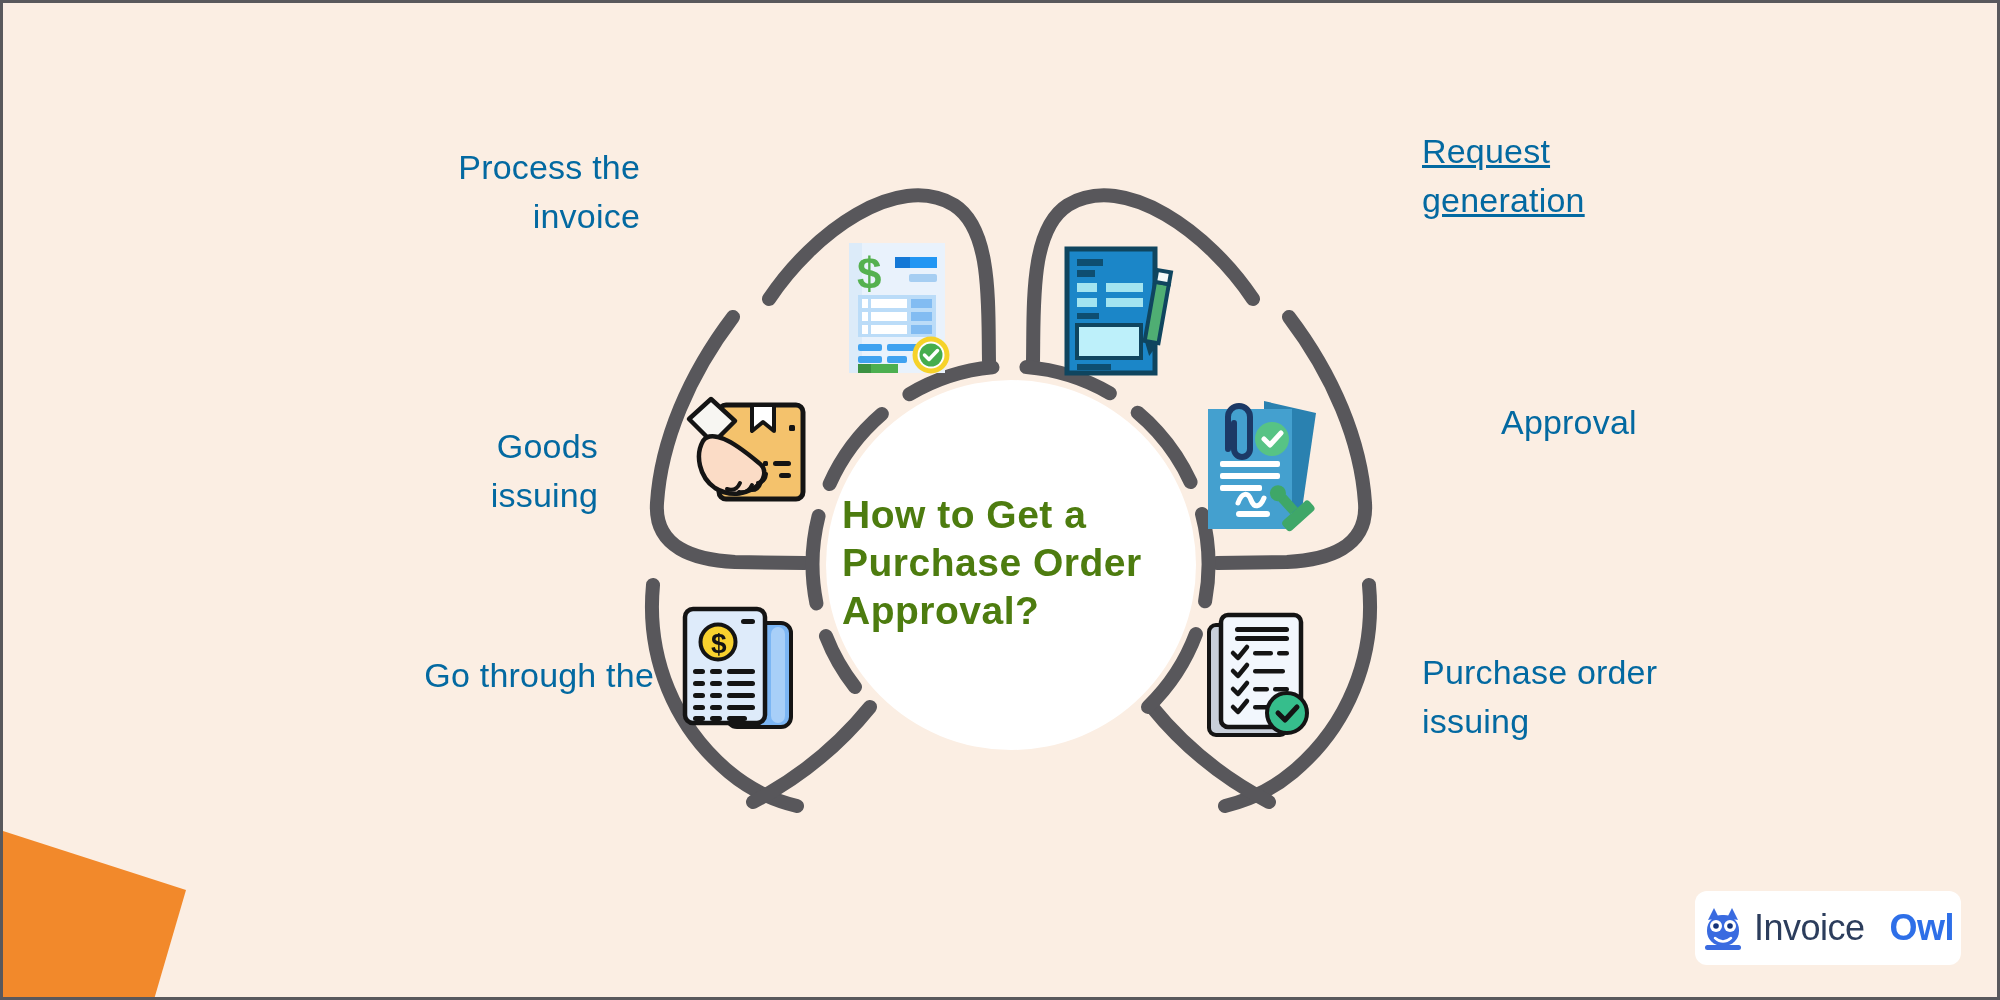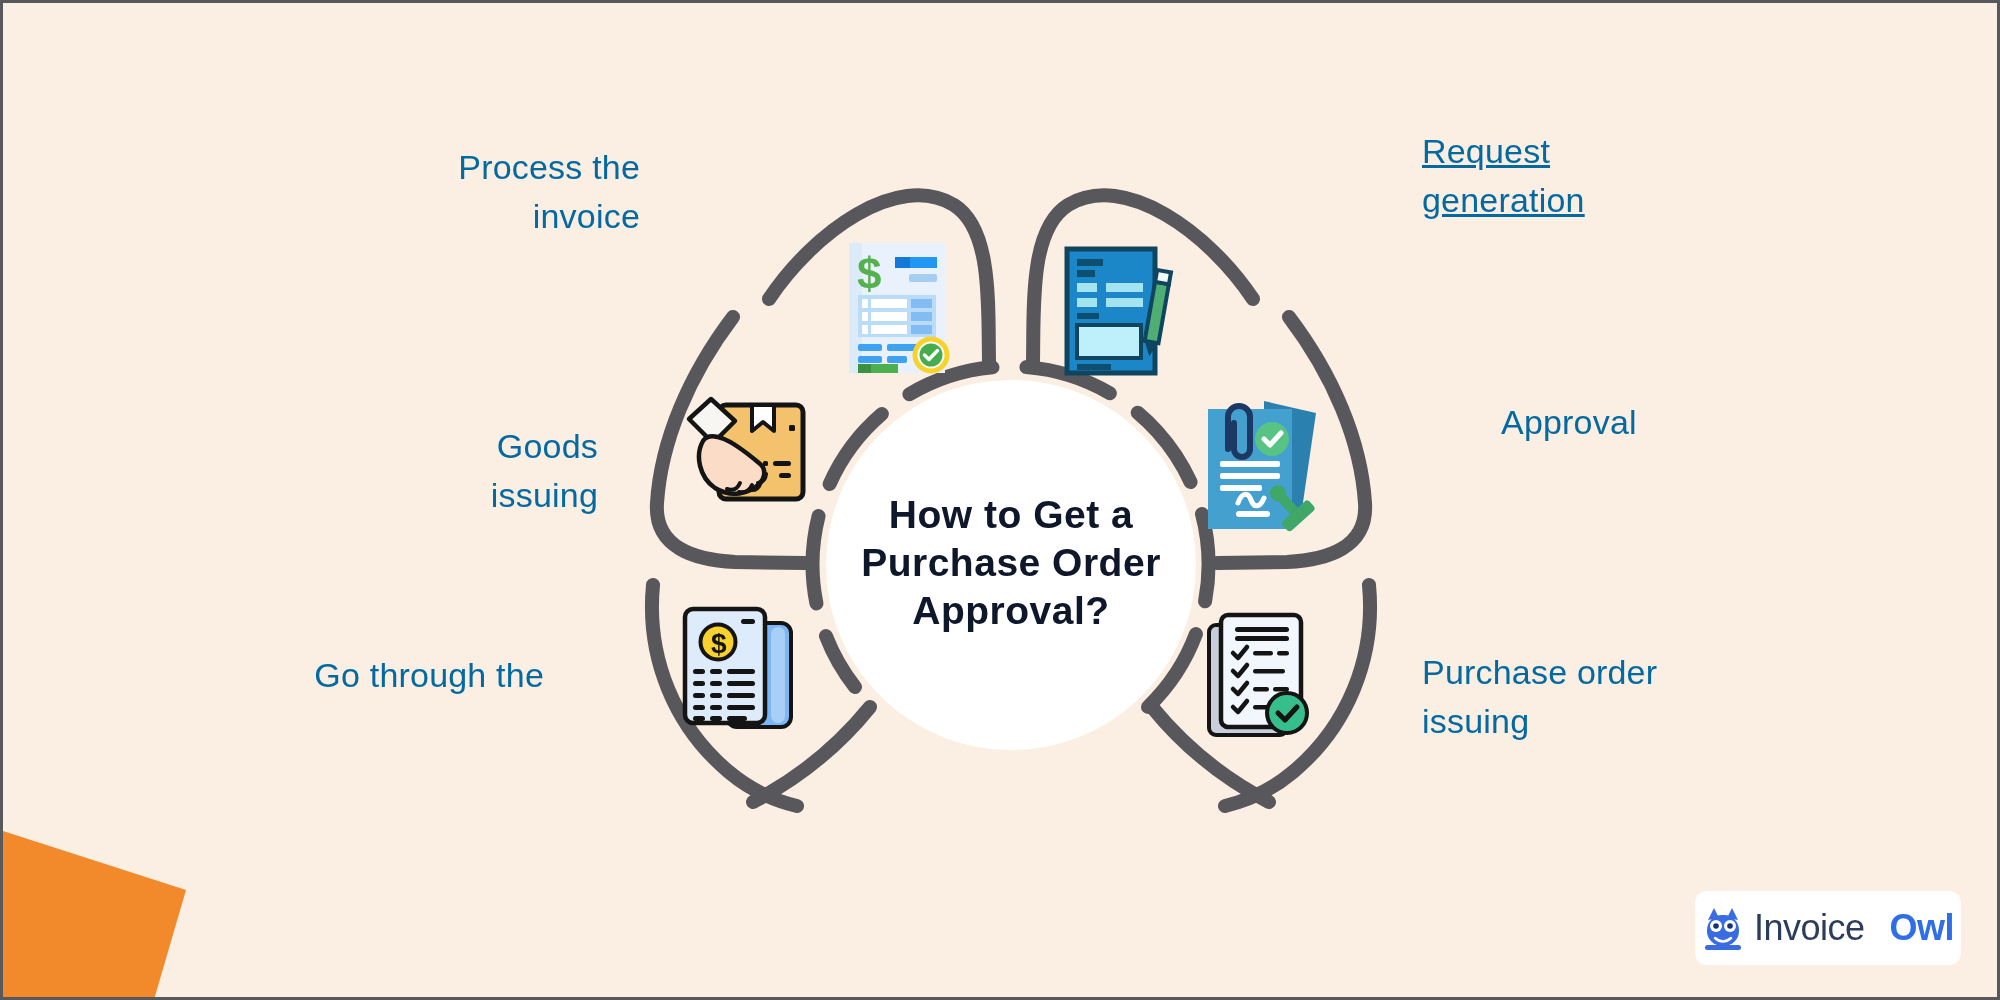--- a/index.html
+++ b/index.html
@@ -19,23 +19,22 @@
     font-size:34px;
     line-height:49px;
     font-weight:500;
     letter-spacing:.2px;
     white-space:nowrap;
   }
   .label.right-side{text-align:left;}
   .label.left-side{text-align:right;}
   .center-title{
     position:absolute;
-    left:808px;top:488px;width:400px;
-    text-align:center;
-    color:#0f172a;
+    left:839px;top:488px;width:400px;
+    color:#4d7c0f;
     font-weight:700;
     font-size:39px;
     line-height:48px;
     letter-spacing:.5px;
   }
   .logo{
     position:absolute;
     left:1692px;top:888px;
     width:266px;height:74px;
     background:#FFFFFF;
@@ -233,21 +232,21 @@
   <div class="label left-side" style="right:1357px;top:140px;">
     <div>Process the</div>
     <div>invoice</div>
   </div>
 
   <div class="label left-side" style="right:1399px;top:399px;margin-top:20px;">
     <div>Goods</div>
     <div>issuing</div>
   </div>
 
-  <div class="label left-side" style="right:1453px;top:648px;text-align:center;">
+  <div class="label left-side" style="right:1343px;top:648px;text-align:center;">
     <div>Go through the</div>
   </div>
 
   <div class="label right-side" style="left:1419px;top:124px;text-decoration:underline;">
     <div>Request</div>
     <div>generation</div>
   </div>
 
   <div class="label right-side" style="left:1498px;top:395px;">
     <div>Approval</div>

